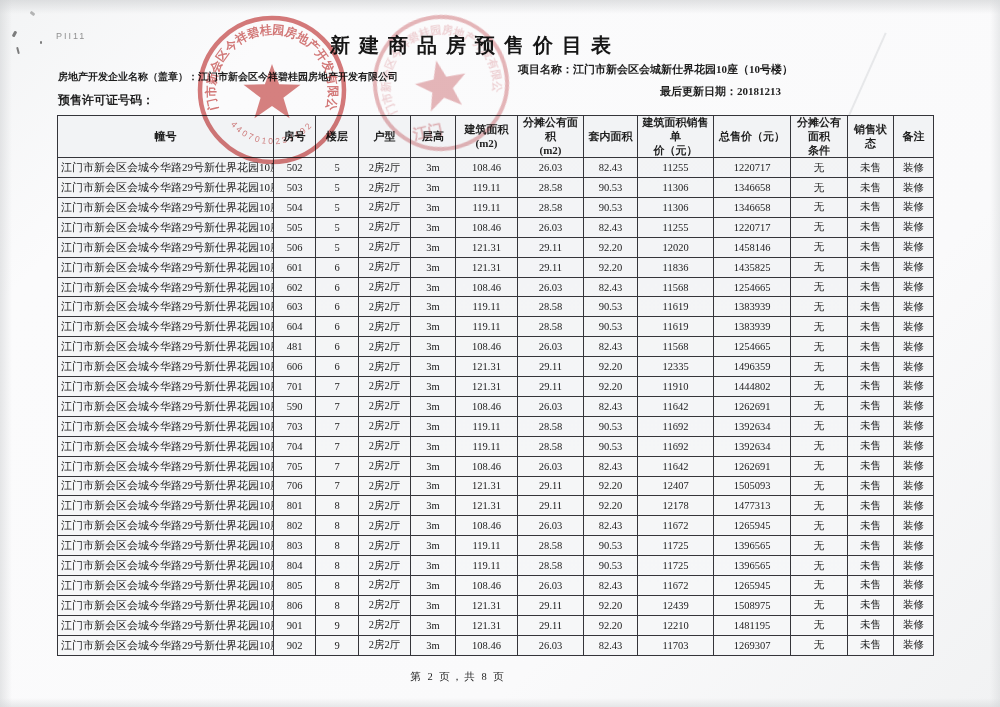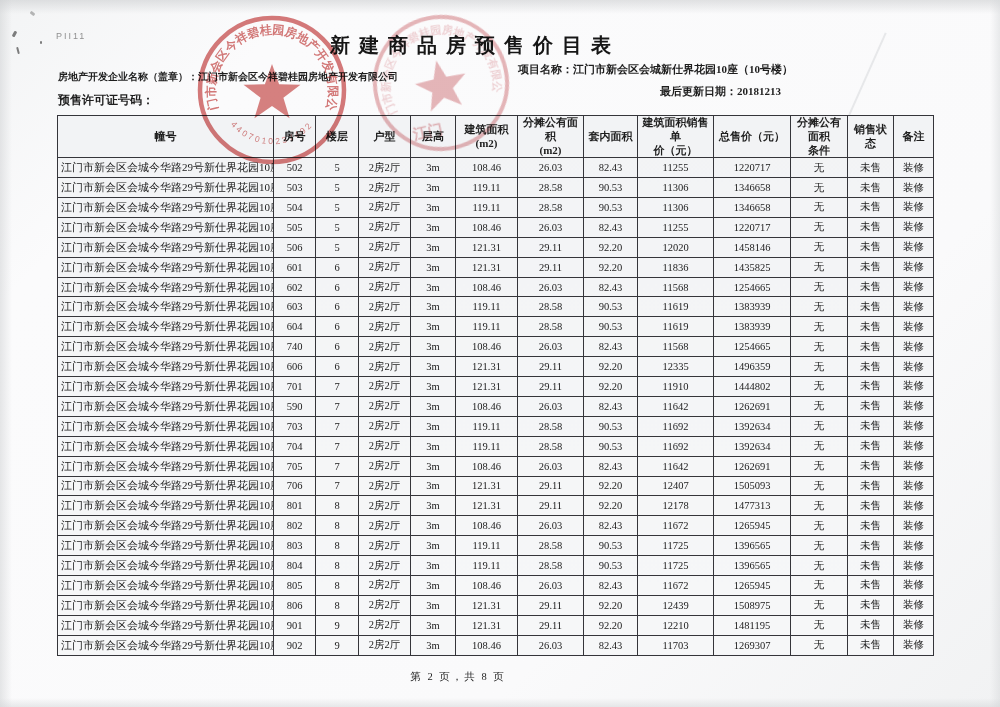--- a/index.html
+++ b/index.html
@@ -244,21 +244,21 @@
             <td class="c6">28.58</td>
             <td class="c7">90.53</td>
             <td class="c8">11619</td>
             <td class="c9">1383939</td>
             <td class="c10">无</td>
             <td class="c11">未售</td>
             <td class="c12">装修</td>
           </tr>
           <tr>
             <td class="c0">江门市新会区会城今华路29号新仕界花园10座605</td>
-            <td class="c1">740</td>
+            <td class="c1">481</td>
             <td class="c2">6</td>
             <td class="c3">2房2厅</td>
             <td class="c4">3m</td>
             <td class="c5">108.46</td>
             <td class="c6">26.03</td>
             <td class="c7">82.43</td>
             <td class="c8">11568</td>
             <td class="c9">1254665</td>
             <td class="c10">无</td>
             <td class="c11">未售</td>

